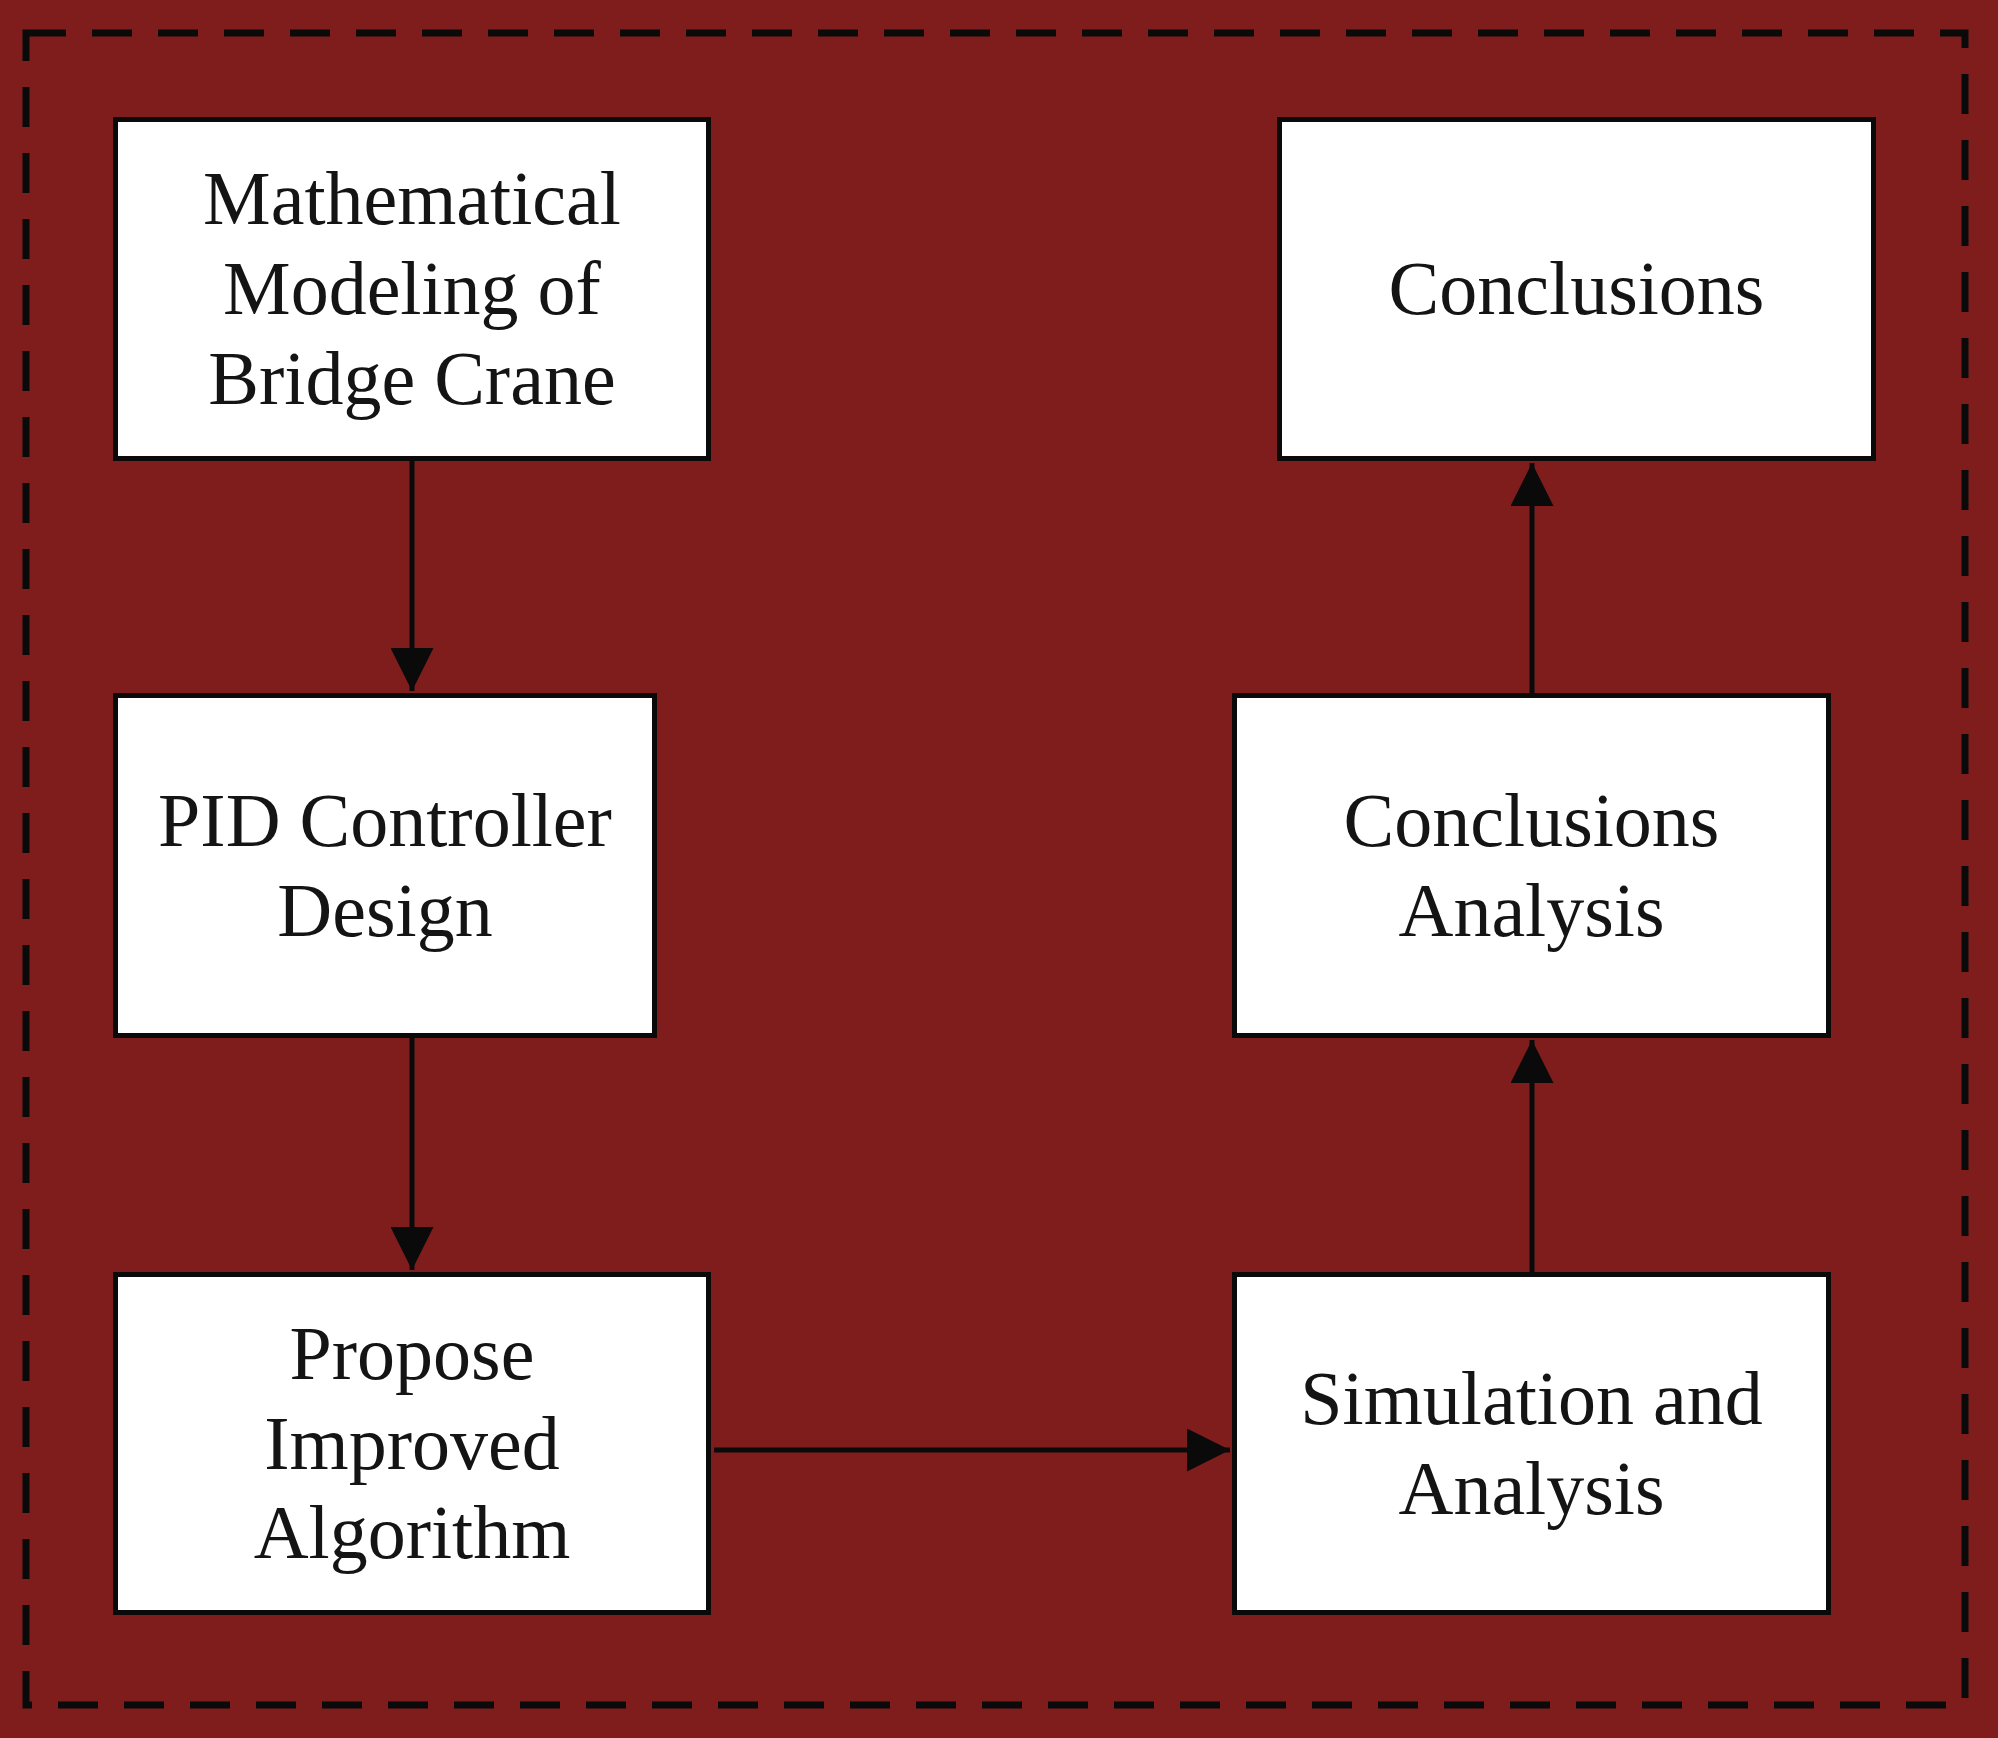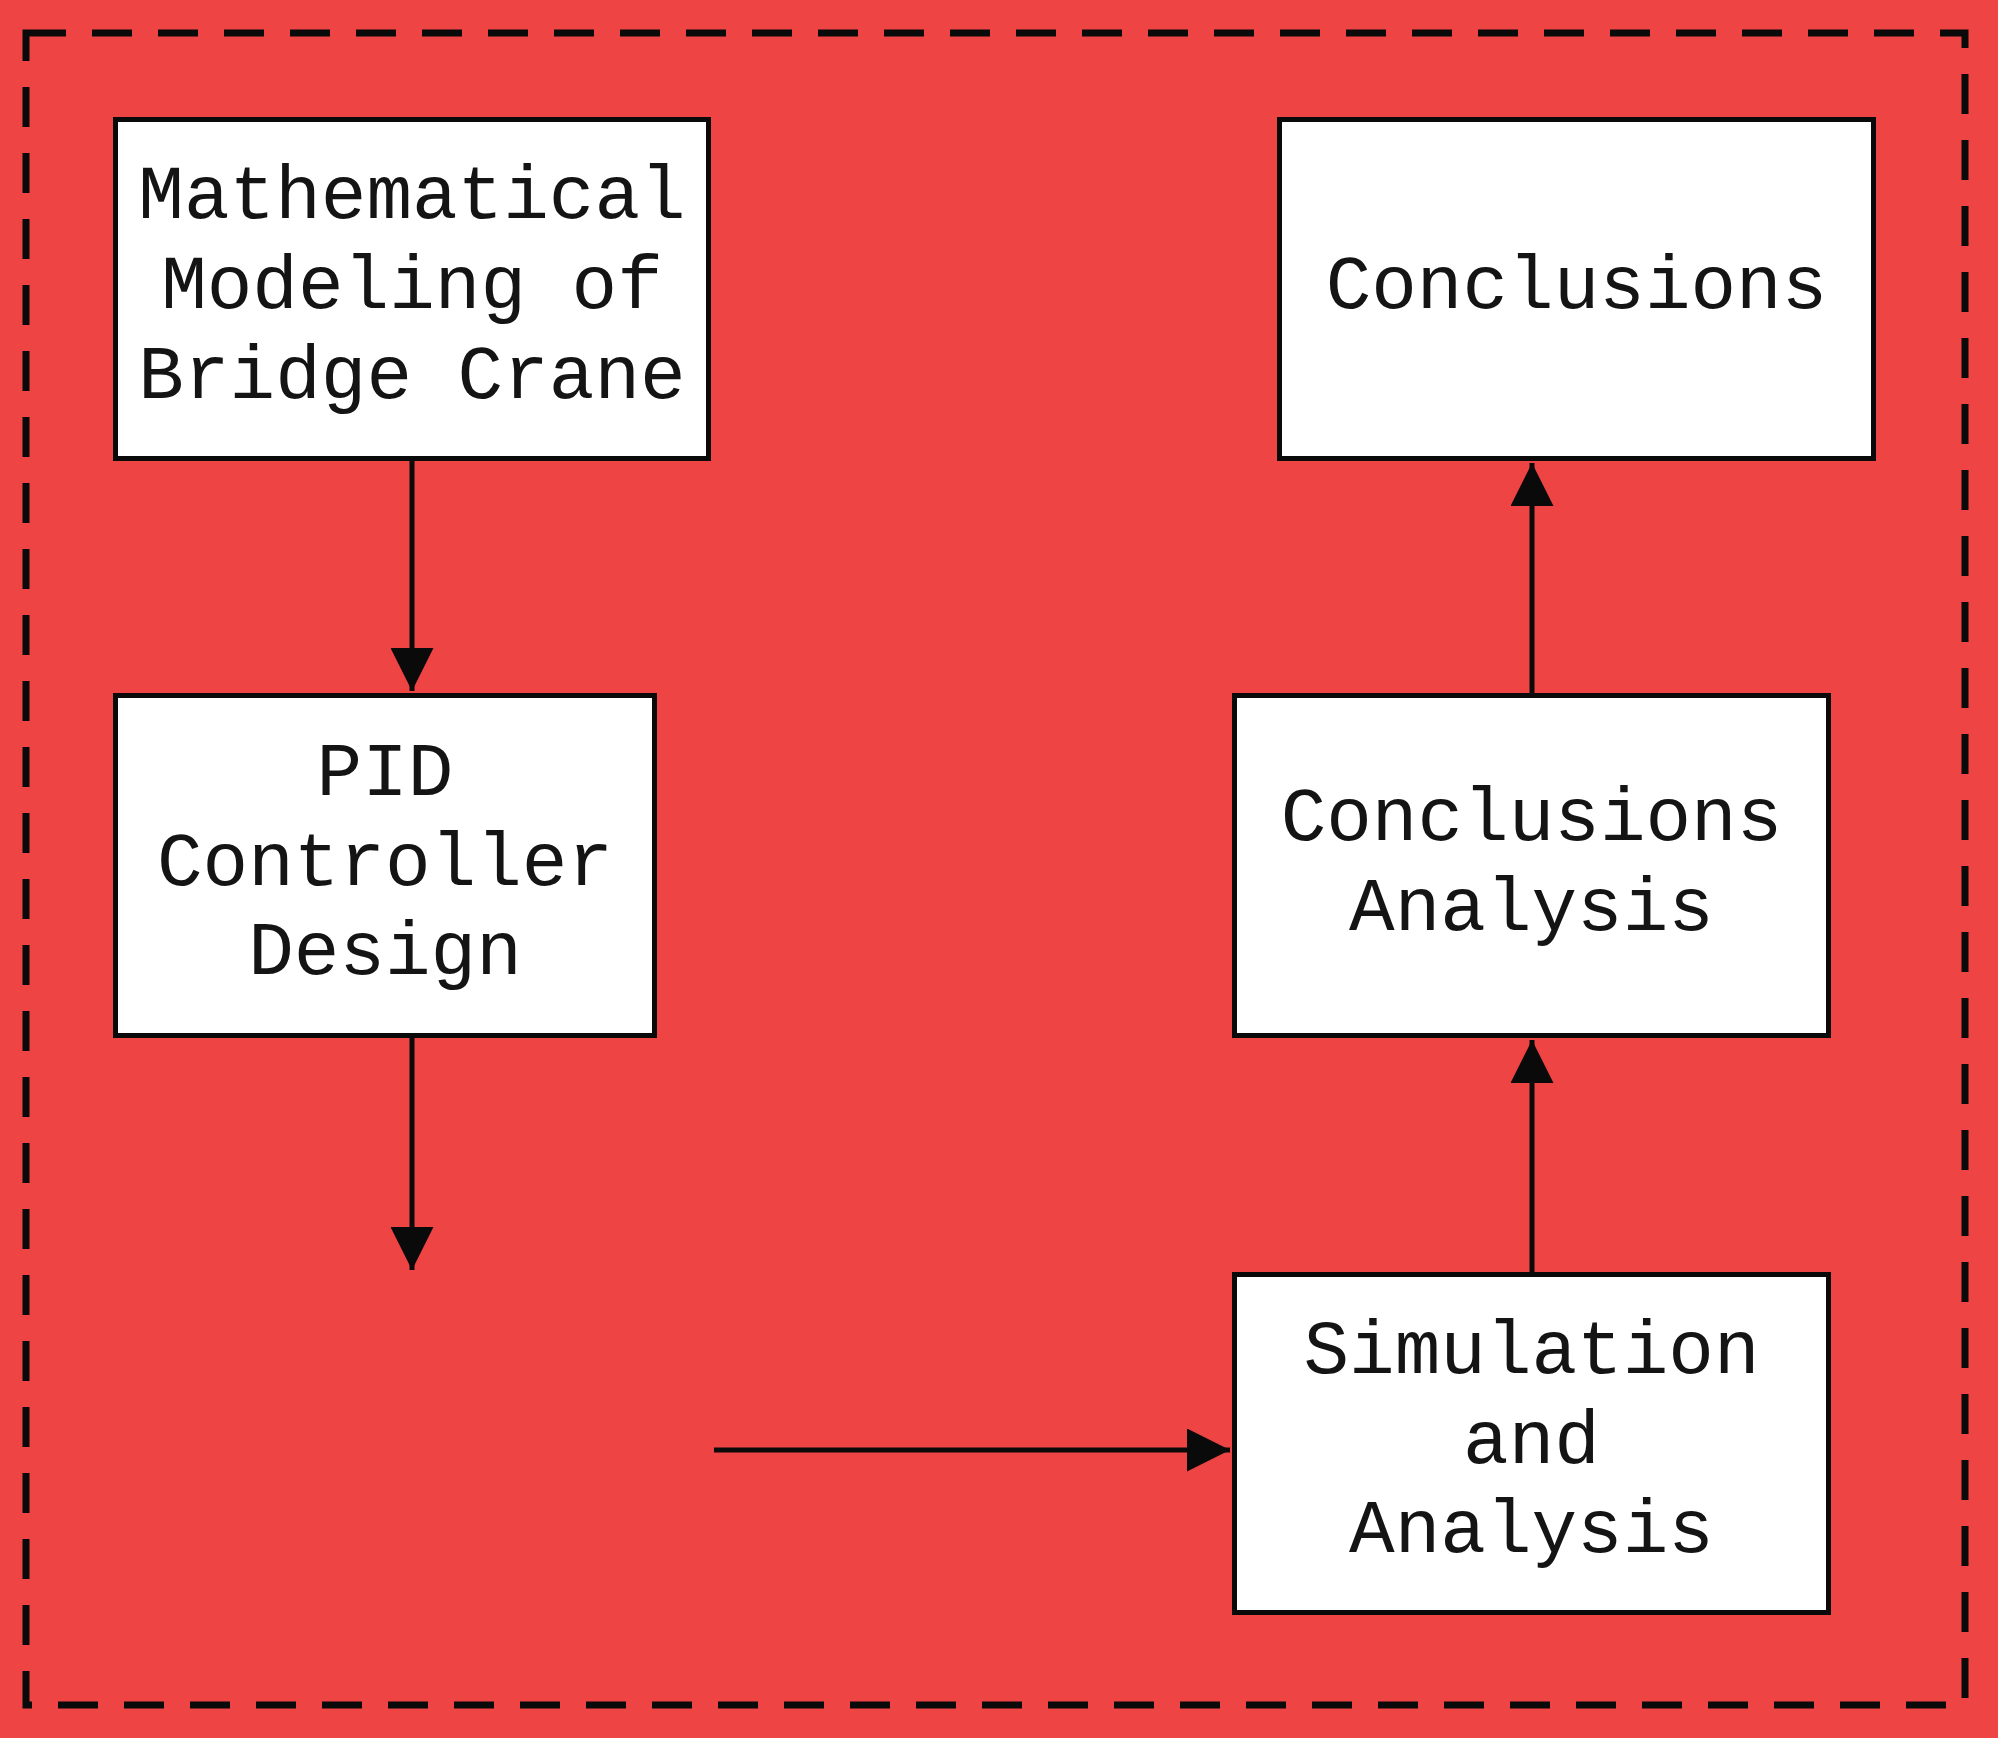--- a/index.html
+++ b/index.html
@@ -4,22 +4,22 @@
 <style>
   html, body {
     margin: 0;
     padding: 0;
     background: #ffffff;
   }
   .canvas {
     position: relative;
     width: 1998px;
     height: 1738px;
-    background: #ef4444;
-    font-family: Liberation Mono, monospace;
+    background: #7f1d1d;
+    font-family: Liberation Serif, serif;
     overflow: hidden;
   }
   .edges-layer {
     position: absolute;
     left: 0;
     top: 0;
     width: 1998px;
     height: 1738px;
   }
   .node {
@@ -70,20 +70,23 @@
     <line x1="1532" y1="693" x2="1532" y2="463" stroke="#0a0a0a" stroke-width="5" marker-end="url(#arrowhead)"></line>
   </svg>
 
   <div class="node n-math">Mathematical
 Modeling of
 Bridge Crane</div>
 
   <div class="node n-pid">PID Controller
 Design</div>
 
+  <div class="node n-propose">Propose
+Improved
+Algorithm</div>
 
   <div class="node n-conclusions">Conclusions</div>
 
   <div class="node n-robustness">Conclusions
 Analysis</div>
 
   <div class="node n-simulation">Simulation and
 Analysis</div>
 
 </div>

